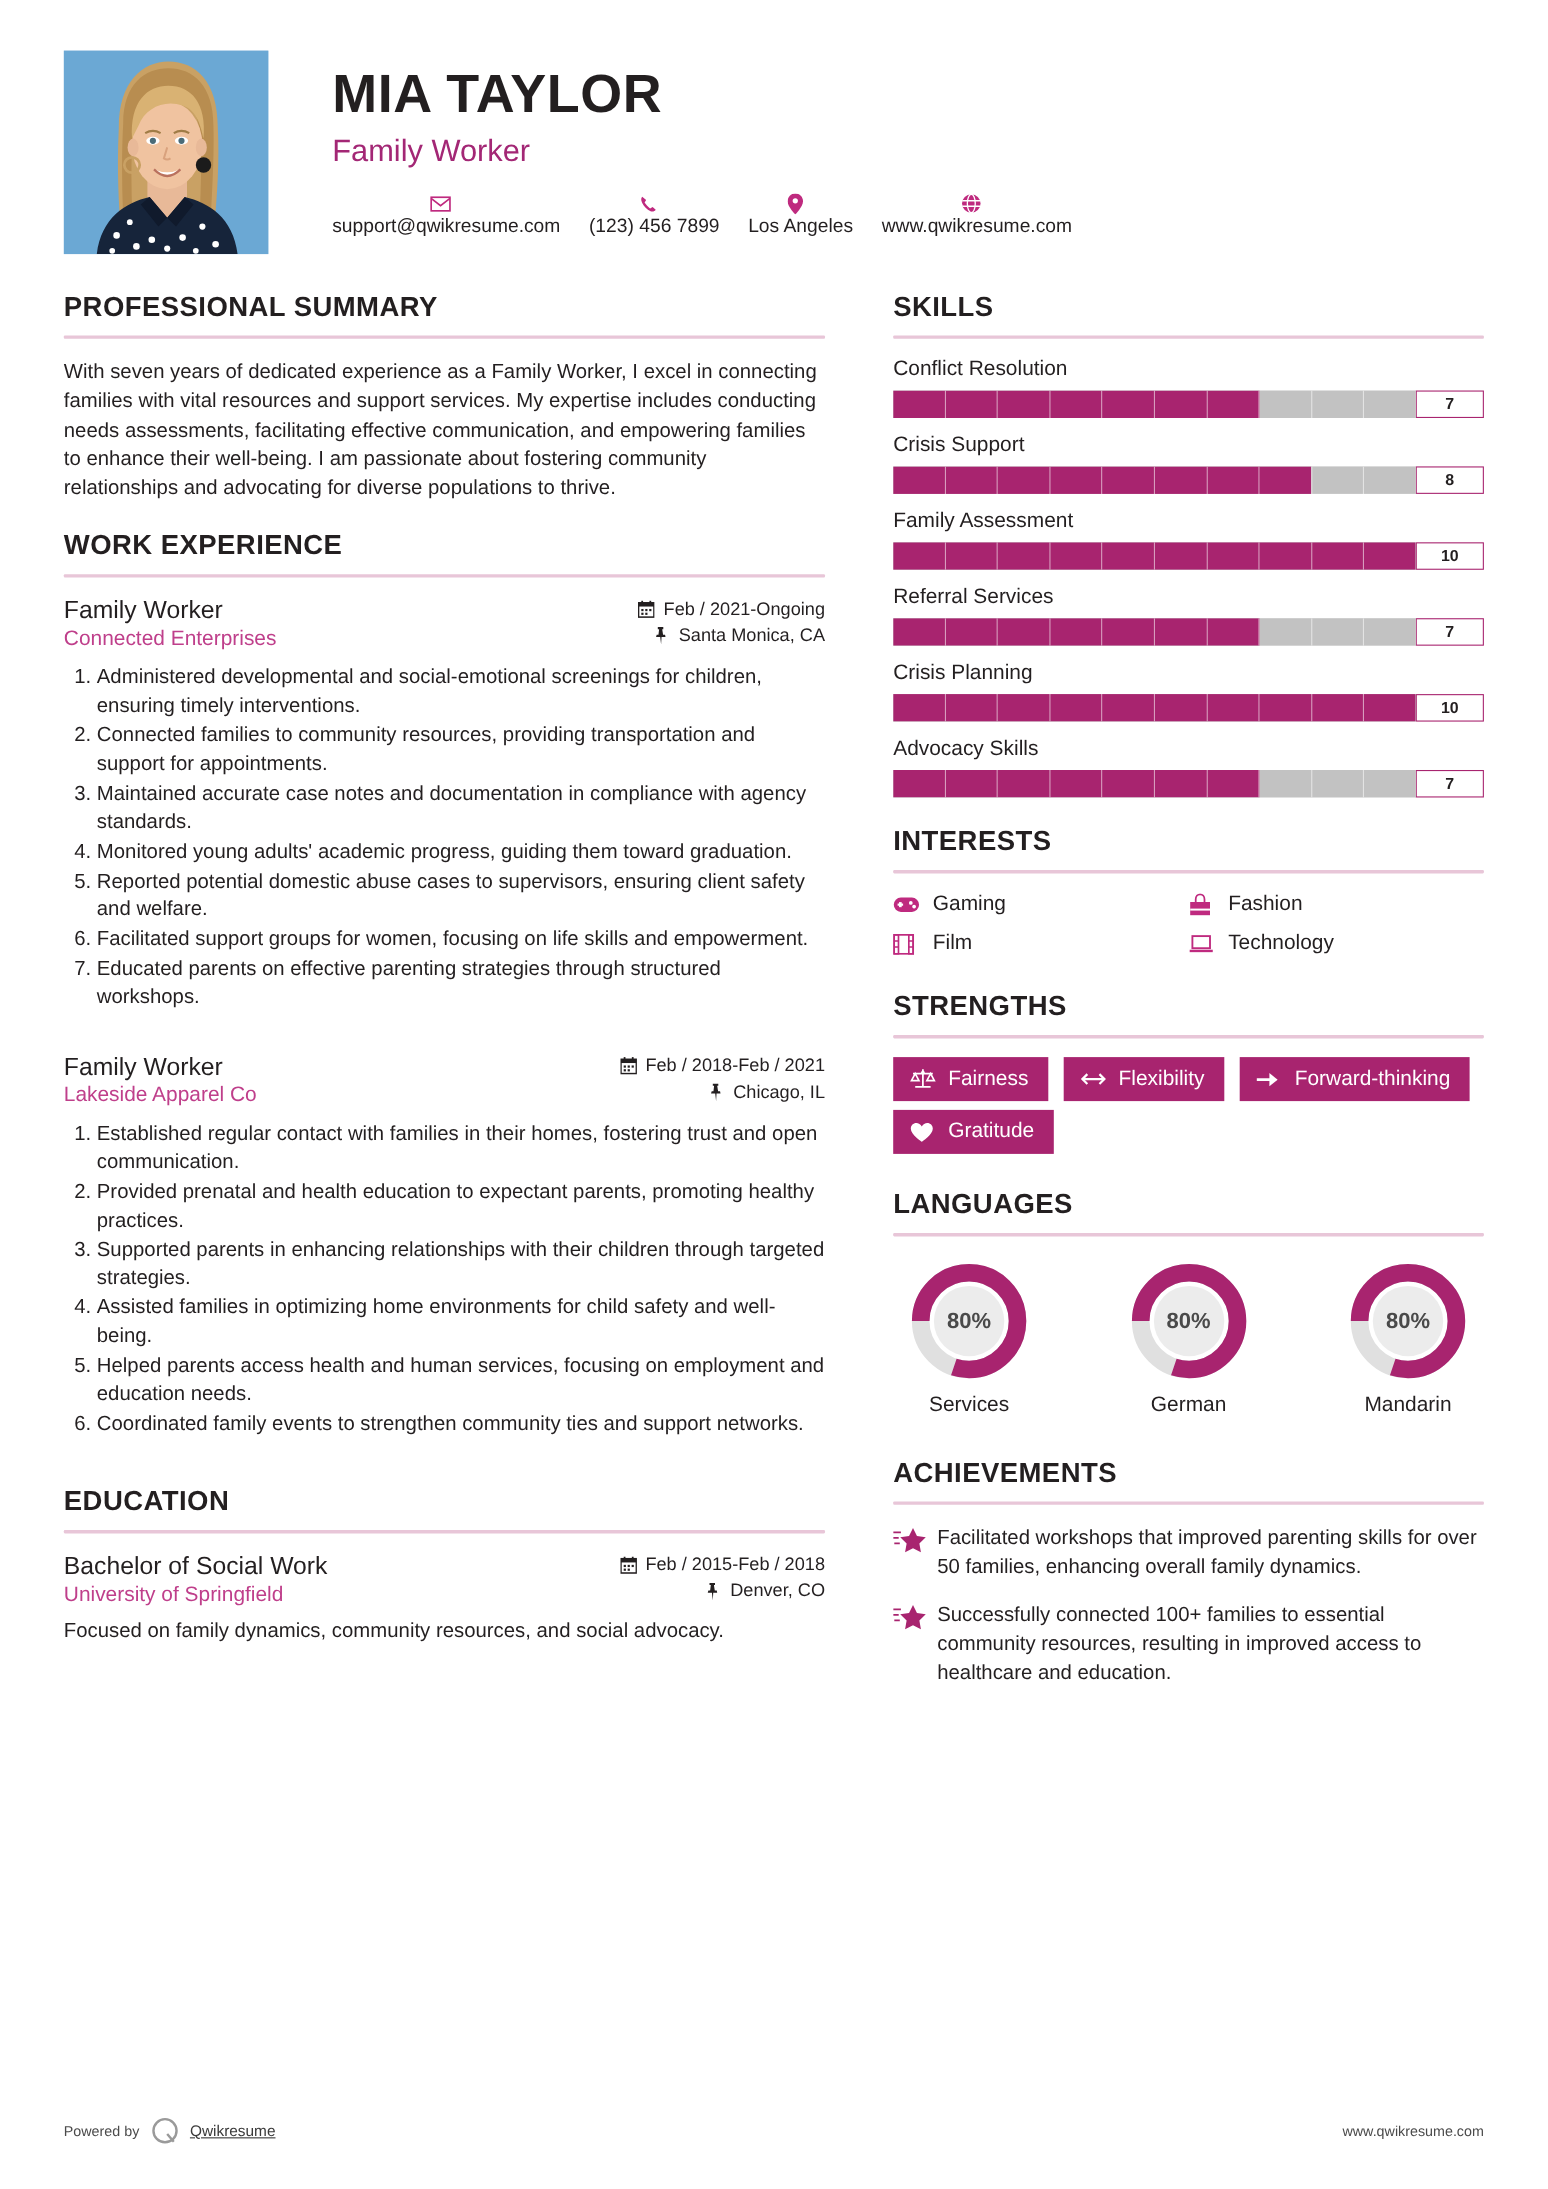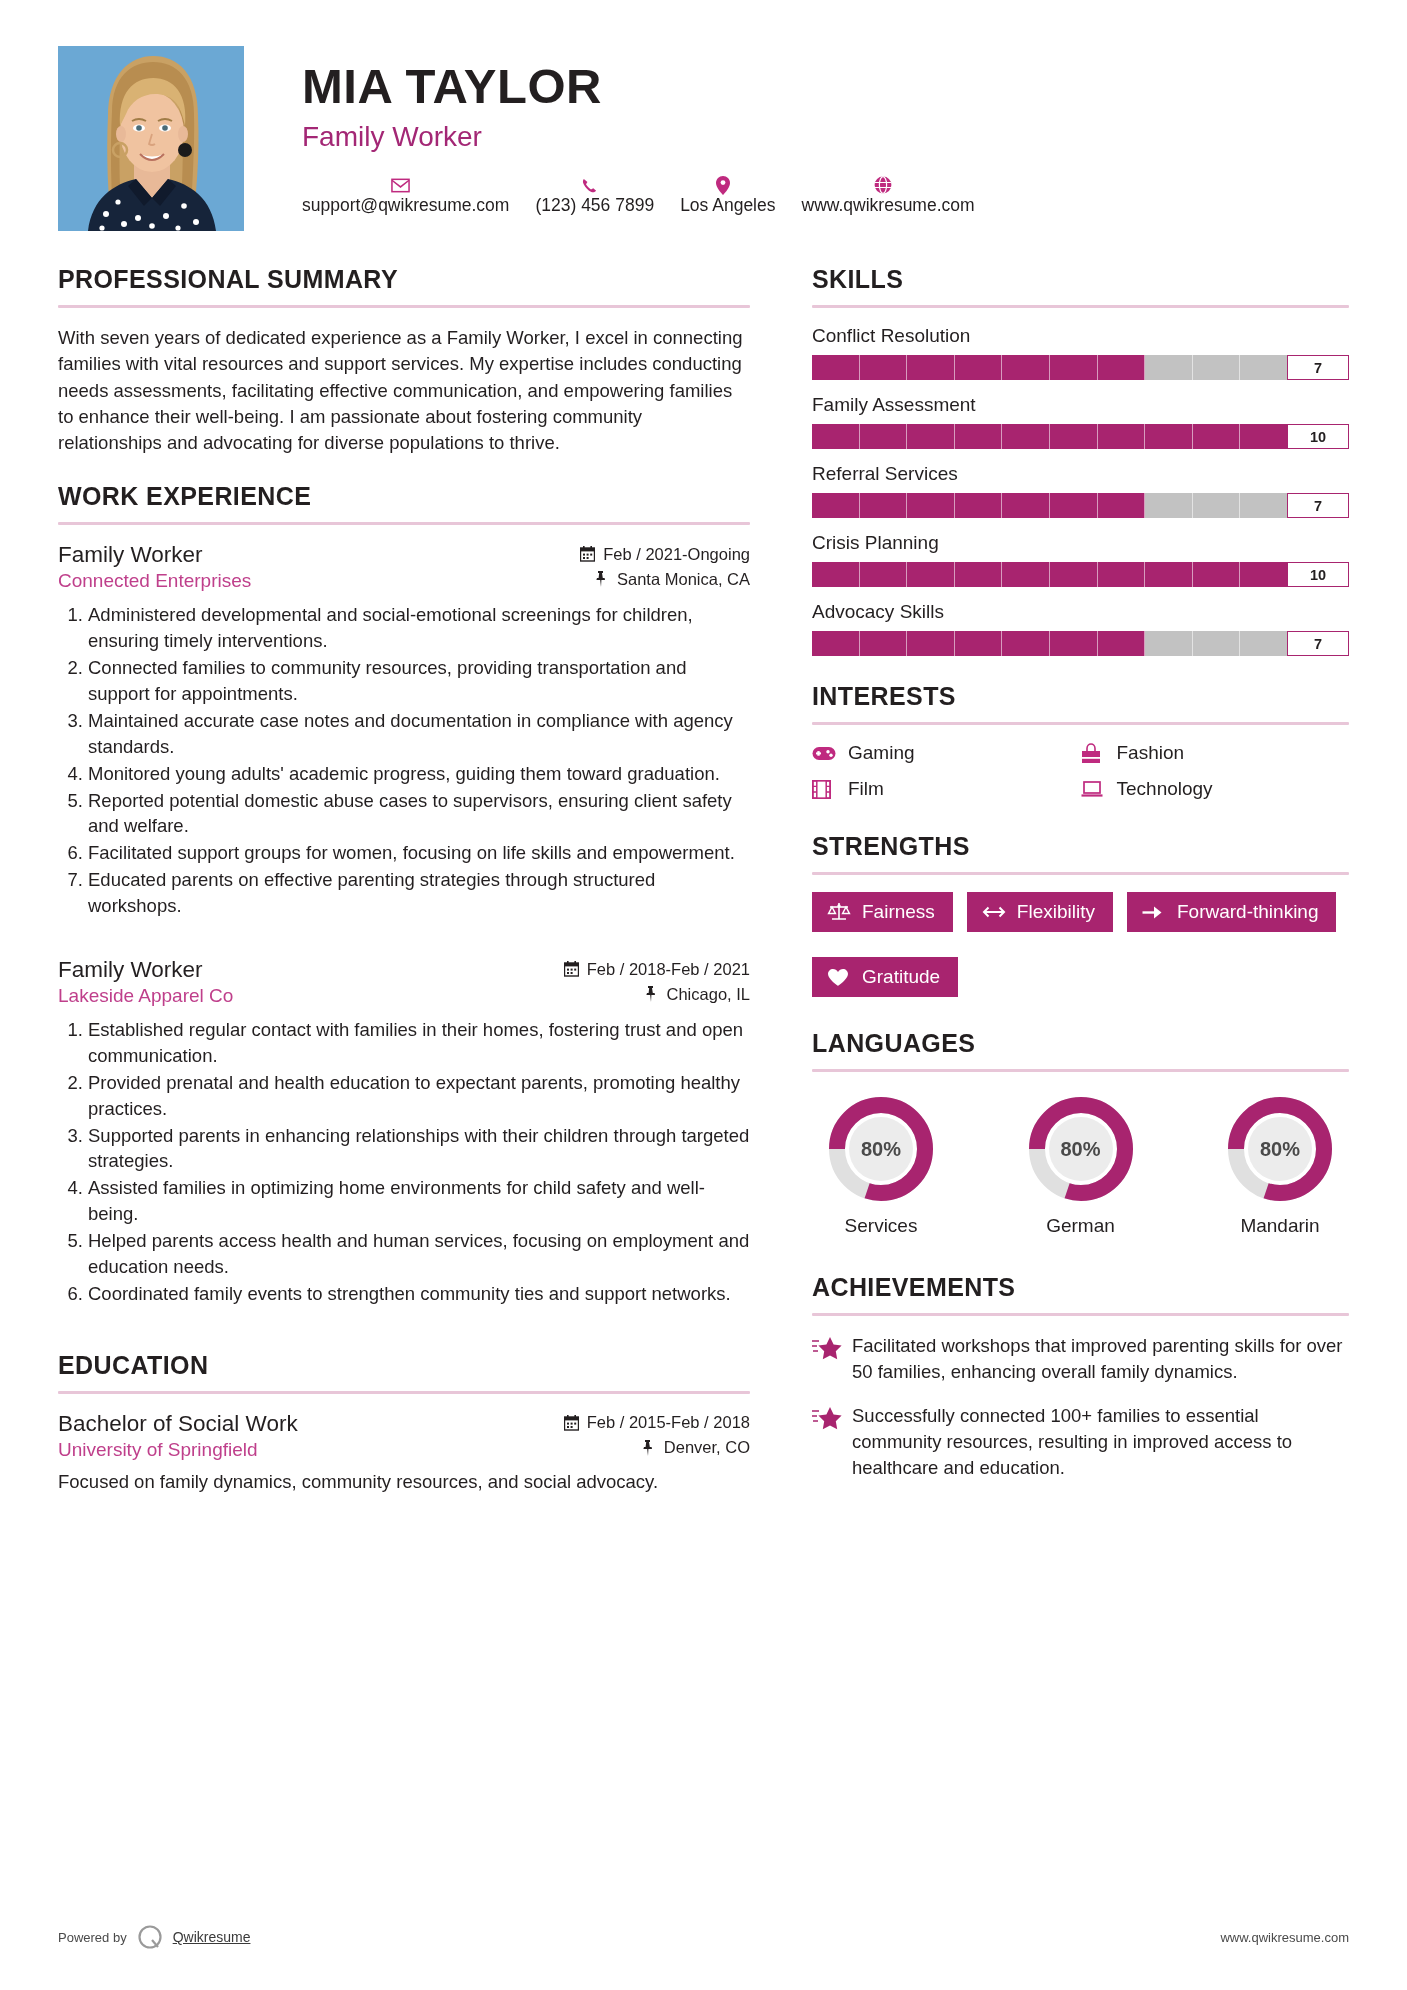--- a/index.html
+++ b/index.html
@@ -92,21 +92,21 @@
     display: flex; align-items: center; justify-content: center;
     font-size: 14.5px; font-weight: bold; color: #231f20;
   }
 
   
   .interests-grid { display: grid; grid-template-columns: 1fr 1fr; row-gap: 14px; }
   .interest { display: flex; align-items: center; font-size: 19px; color: #231f20; }
   .interest .i-ico { width: 24px; height: 22px; margin-right: 12px; display:inline-flex; align-items:center; color: #bf2a7f; }
 
   
-  .strengths-wrap { display: flex; flex-wrap: wrap; gap: 25px 14px; }
+  .strengths-wrap { display: flex; flex-wrap: wrap; gap: 8px 14px; }
   .strength {
     background: #a8246f; color: #ffffff; font-size: 19px;
     padding: 9px 18px 9px 15px; display: inline-flex; align-items: center;
   }
   .strength .s-ico { width: 24px; height: 20px; margin-right: 11px; display:inline-flex; align-items:center; color:#fff; }
 
   
   .langs { display: flex; justify-content: space-between; padding: 6px 6px 0 6px; }
   .lang { text-align: center; width: 126px; }
   .donut { position: relative; width: 108px; height: 108px; margin: 0 auto; }
@@ -393,20 +393,41 @@
                   <span></span>
                   <span></span>
                   <span></span>
                   <span></span>
                 </div>
             </div>
             <div class="skill-score">7</div>
           </div>
         </div>
 
+        <div class="skill">
+          <div class="skill-name">Crisis Support</div>
+          <div class="skill-bar">
+            <div class="bar-track">
+              <div class="bar-fill" style="width: 80%;"></div>
+              <div class="bar-ticks">
+                  <span></span>
+                  <span></span>
+                  <span></span>
+                  <span></span>
+                  <span></span>
+                  <span></span>
+                  <span></span>
+                  <span></span>
+                  <span></span>
+                  <span></span>
+                </div>
+            </div>
+            <div class="skill-score">8</div>
+          </div>
+        </div>
 
         <div class="skill">
           <div class="skill-name">Family Assessment</div>
           <div class="skill-bar">
             <div class="bar-track">
               <div class="bar-fill" style="width: 100%;"></div>
               <div class="bar-ticks">
                   <span></span>
                   <span></span>
                   <span></span>

